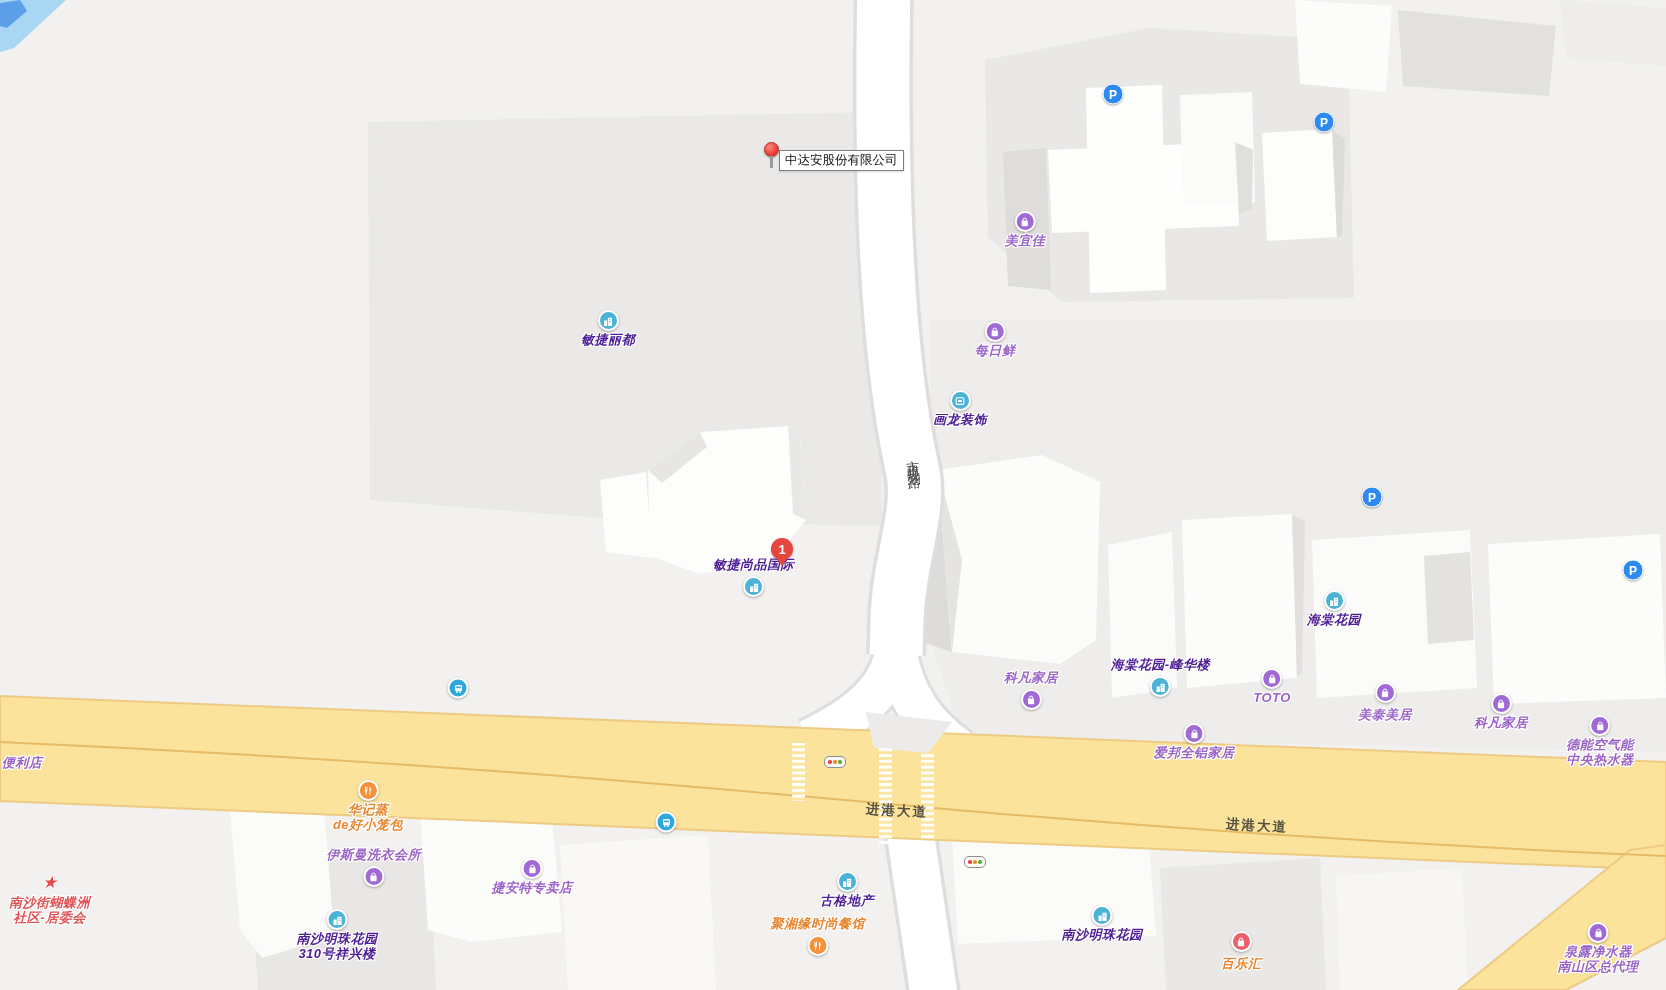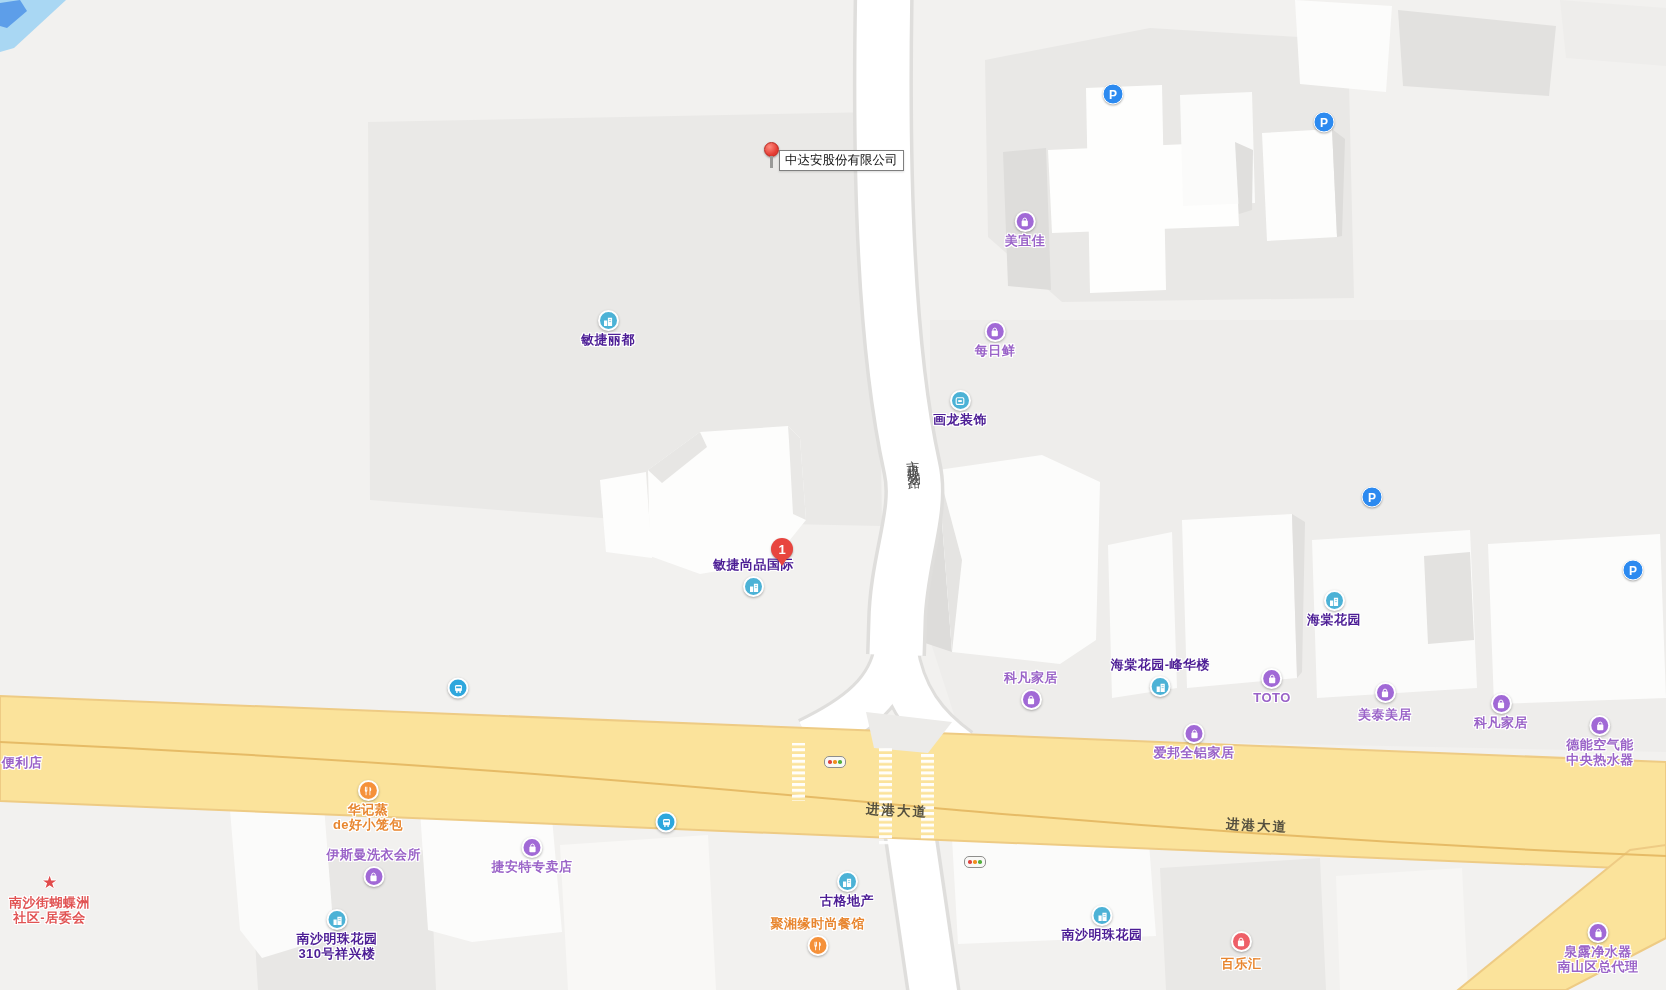--- a/index.html
+++ b/index.html
@@ -1,21 +1,21 @@
 <!DOCTYPE html>
 <html><head>
 <meta charset="utf-8">
 <style>
   html,body{margin:0;padding:0;background:#ddd;}
   .map{position:relative;width:1666px;height:990px;overflow:hidden;background:#f2f1ef;
        font-family:"Liberation Sans", sans-serif;}
   svg.base{position:absolute;left:0;top:0;z-index:0;}
   #poi-layer{position:absolute;left:0;top:0;width:100%;height:100%;z-index:2;}
 
-  .poi{position:absolute;display:flex;z-index:5;}
+  .poi{position:absolute;display:flex;z-index:5;font-style:italic;}
   .layout-icon-top{flex-direction:column;align-items:center;gap:1px;}
   .layout-icon-right,.layout-icon-left{flex-direction:column;align-items:center;gap:4px;}
   .poi-icon{width:21px;height:21px;border-radius:50%;border:2px solid #fff;box-sizing:border-box;
             display:flex;align-items:center;justify-content:center;flex:0 0 auto;
             box-shadow:0 1px 2.5px rgba(0,0,0,.3);}
   .labels{display:flex;flex-direction:column;align-items:center;line-height:15px;white-space:nowrap;}
   .poi-label{font-size:13px;font-weight:600;letter-spacing:.5px;
      text-shadow:1px 0 0 #fff,-1px 0 0 #fff,0 1px 0 #fff,0 -1px 0 #fff,
                  1px 1px 0 #fff,-1px -1px 0 #fff,1px -1px 0 #fff,-1px 1px 0 #fff;}
   .c-blue .poi-label{color:#4c1d95;}
@@ -323,21 +323,21 @@
         <span class="labels">
           <span class="poi-label">伊斯曼洗衣会所</span>
         </span>
         <span class="poi-icon" style="background: rgb(161, 105, 214);">
           <svg viewBox="0 0 12 12" width="12" height="12">
             <path d="M4.2 4.8V3.9a1.8 1.8 0 0 1 3.6 0v.9" fill="none" stroke="#fff" stroke-width="1"></path>
             <rect x="2.9" y="4.5" width="6.2" height="5.7" rx="1" fill="#fff"></rect>
           </svg>
         </span>
       </div>
-      <div class="poi layout-icon-top c-purple" style="left: 532px; top: 837px; transform: translateX(-50%);">
+      <div class="poi layout-icon-top c-purple" style="left: 532px; top: 858px; transform: translateX(-50%);">
         <span class="poi-icon" style="background: rgb(161, 105, 214);">
           <svg viewBox="0 0 12 12" width="12" height="12">
             <path d="M4.2 4.8V3.9a1.8 1.8 0 0 1 3.6 0v.9" fill="none" stroke="#fff" stroke-width="1"></path>
             <rect x="2.9" y="4.5" width="6.2" height="5.7" rx="1" fill="#fff"></rect>
           </svg>
         </span>
         <span class="labels">
           <span class="poi-label">捷安特专卖店</span>
         </span>
       </div>

